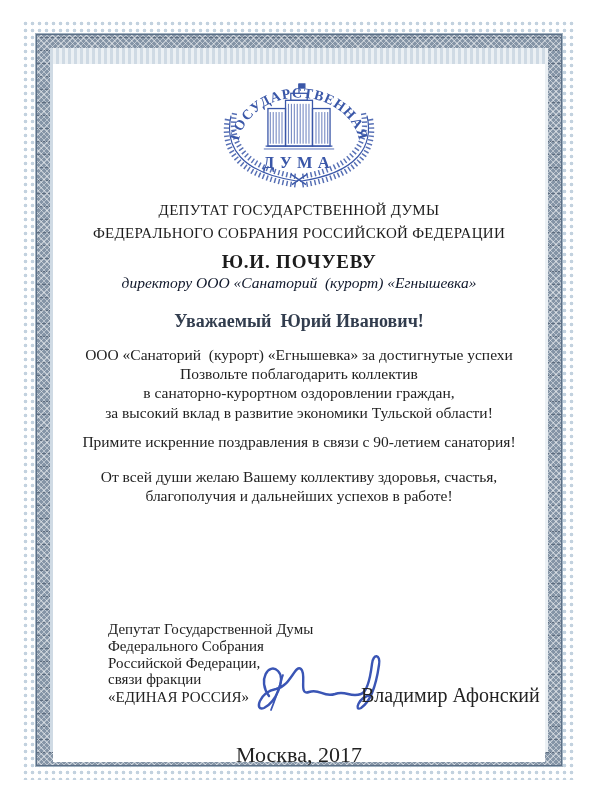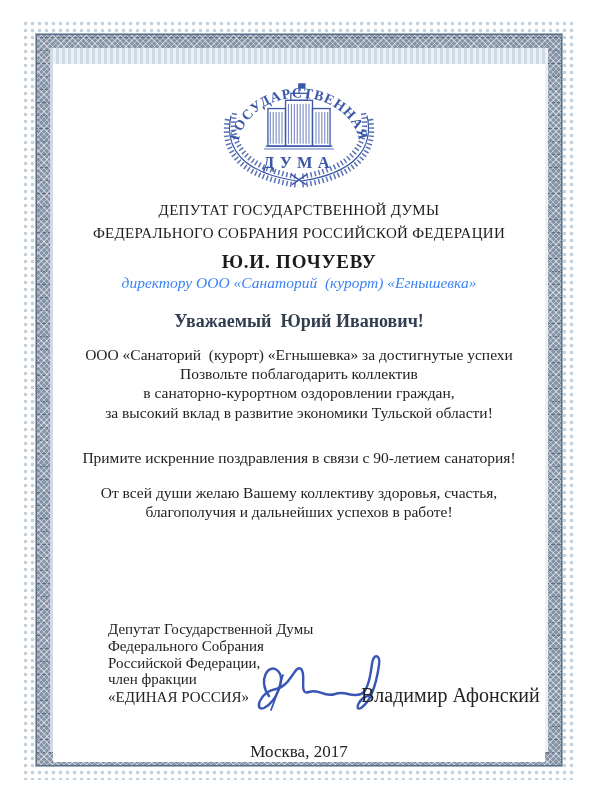--- a/index.html
+++ b/index.html
@@ -47,42 +47,42 @@
   }
 
   
   .emblem { margin: 13px auto 0; width: 178px; height: 126px; }
   .emblem svg { width: 100%; height: 100%; }
 
   
   .header { margin-top: 9px; color: #1c1c1c; font-size: 15px; line-height: 1.5; letter-spacing: 0.3px; }
   .title  { margin-top: 10px; color: #bf8f2b; font-weight: bold; font-size: 38px; line-height: 1.05; letter-spacing: 1.5px; }
   .recipient-name { margin-top: 7px; color: #1c1c1c; font-weight: bold; font-size: 19px; letter-spacing: 0.8px; }
-  .recipient-position { margin-top: 1px; color: #3b82f6; font-style: italic; font-size: 15.5px; white-space: pre-wrap; }
+  .recipient-position { margin-top: 1px; color: #0f172a; font-style: italic; font-size: 15.5px; white-space: pre-wrap; }
   .greeting { margin-top: 19px; color: #323d4e; font-weight: bold; font-size: 18px; white-space: pre-wrap; }
 
   .para { color: #222222; font-size: 15.5px; line-height: 1.24; }
   .para .line { white-space: pre-wrap; }
   .p1 { margin-top: 13px; }
-  .p2 { margin-top: 26px; }
+  .p2 { margin-top: 10px; }
   .p3 { margin-top: 16px; }
 
   
   .sign-block {
     position: absolute;
     left: 55px; top: 557px;
     text-align: left;
     color: #222222;
     font-size: 15px;
     line-height: 1.12;
   }
   .sign-block .faction { font-weight: normal; margin-top: 1px; }
   .signature-ink { position: absolute; left: 196px; top: 586px; width: 160px; height: 78px; }
   .signer-name { position: absolute; left: 308px; top: 620px; width: 190px; text-align: left; color: #222222; font-size: 20px; }
-  .footer { position: absolute; left: 0; right: 0; top: 678px; text-align: center; color: #222222; font-size: 17px; }
+  .footer { position: absolute; left: 0; right: 0; top: 678px; text-align: center; color: #222222; font-size: 22px; }
 </style>
 </head>
 <body>
 
 <div class="page">
   <div class="lace">
     <div class="band">
       <div class="innerline">
         <div class="sheet">
 
@@ -146,21 +146,21 @@
           <div class="para p2">Примите искренние поздравления в связи с 90-летием санатория!</div>
           <div class="para p3">
             <div class="line">От всей души желаю Вашему коллективу здоровья, счастья,</div>
             <div class="line">благополучия и дальнейших успехов в работе!</div>
           </div>
 
           <div class="sign-block">
             <div>Депутат Государственной Думы</div>
             <div>Федерального Собрания</div>
             <div>Российской Федерации,</div>
-            <div>член фракции</div>
+            <div>связи фракции</div>
             <div class="faction">«ЕДИНАЯ РОССИЯ»</div>
           </div>
 
           <svg class="signature-ink" viewBox="0 0 160 78" xmlns="http://www.w3.org/2000/svg">
             <g stroke="#3a55b5" stroke-width="2.4" fill="none" stroke-linecap="round" stroke-linejoin="round">
               <path d="M 20 46 C 8 30, 20 12, 29 21 C 37 29, 27 52, 15 58 C 5 62, 10 42, 27 39
                        C 42 36, 46 14, 52 19 C 58 24, 49 46, 60 42
                        C 71 38, 74 48, 86 44 C 97 40, 101 48, 112 44
                        C 118 42, 121 30, 123 14 C 124 3, 132 4, 130 15
                        C 127 36, 121 52, 112 58 C 105 62, 109 47, 122 45"></path>

